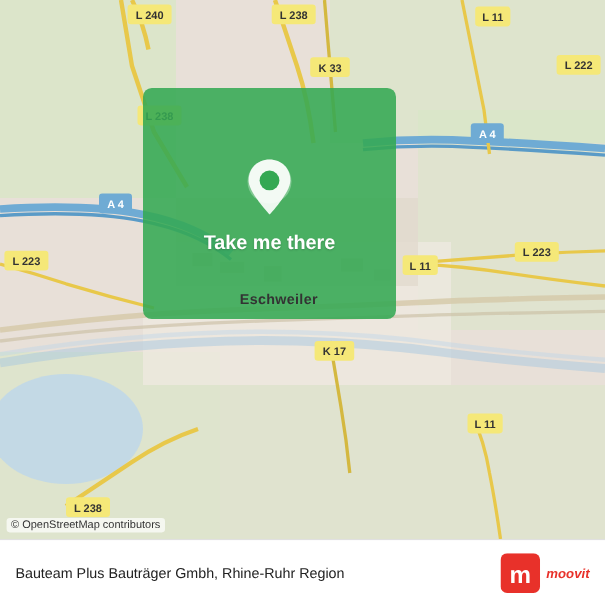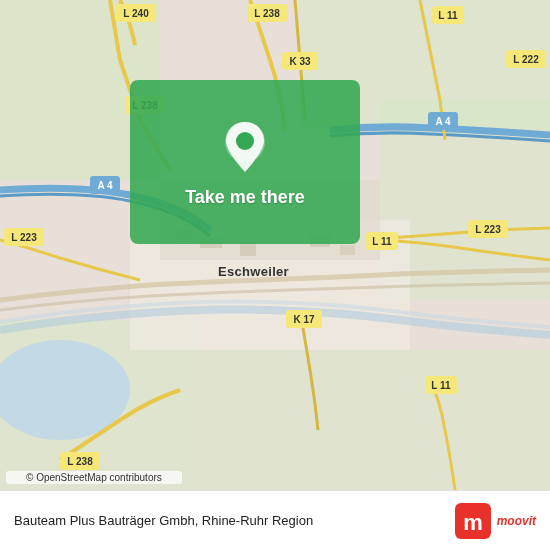--- a/index.html
+++ b/index.html
@@ -26,21 +26,21 @@
       position: absolute;
       top: 0; left: 0;
     }
 
     
     #take-me-there-overlay {
       position: absolute;
       top: 80px;
       left: 130px;
       width: 230px;
-      height: 164px;
+      height: 210px;
       background-color: rgba(52, 168, 83, 0.88);
       border-radius: 8px;
       display: flex;
       flex-direction: column;
       align-items: center;
       justify-content: center;
       cursor: pointer;
     }
 
     #location-pin {
@@ -56,21 +56,21 @@
       text-shadow: 0 1px 2px rgba(0,0,0,0.2);
     }
 
     #osm-attribution {
       position: absolute;
       bottom: 6px;
       left: 6px;
       font-size: 10px;
       color: #333;
       background: rgba(255,255,255,0.7);
-      padding: 1px 20px;
+      padding: 1px 4px;
       border-radius: 3px;
     }
 
     #bottom-bar {
       width: 550px;
       height: 60px;
       background: white;
       display: flex;
       align-items: center;
       justify-content: space-between;

